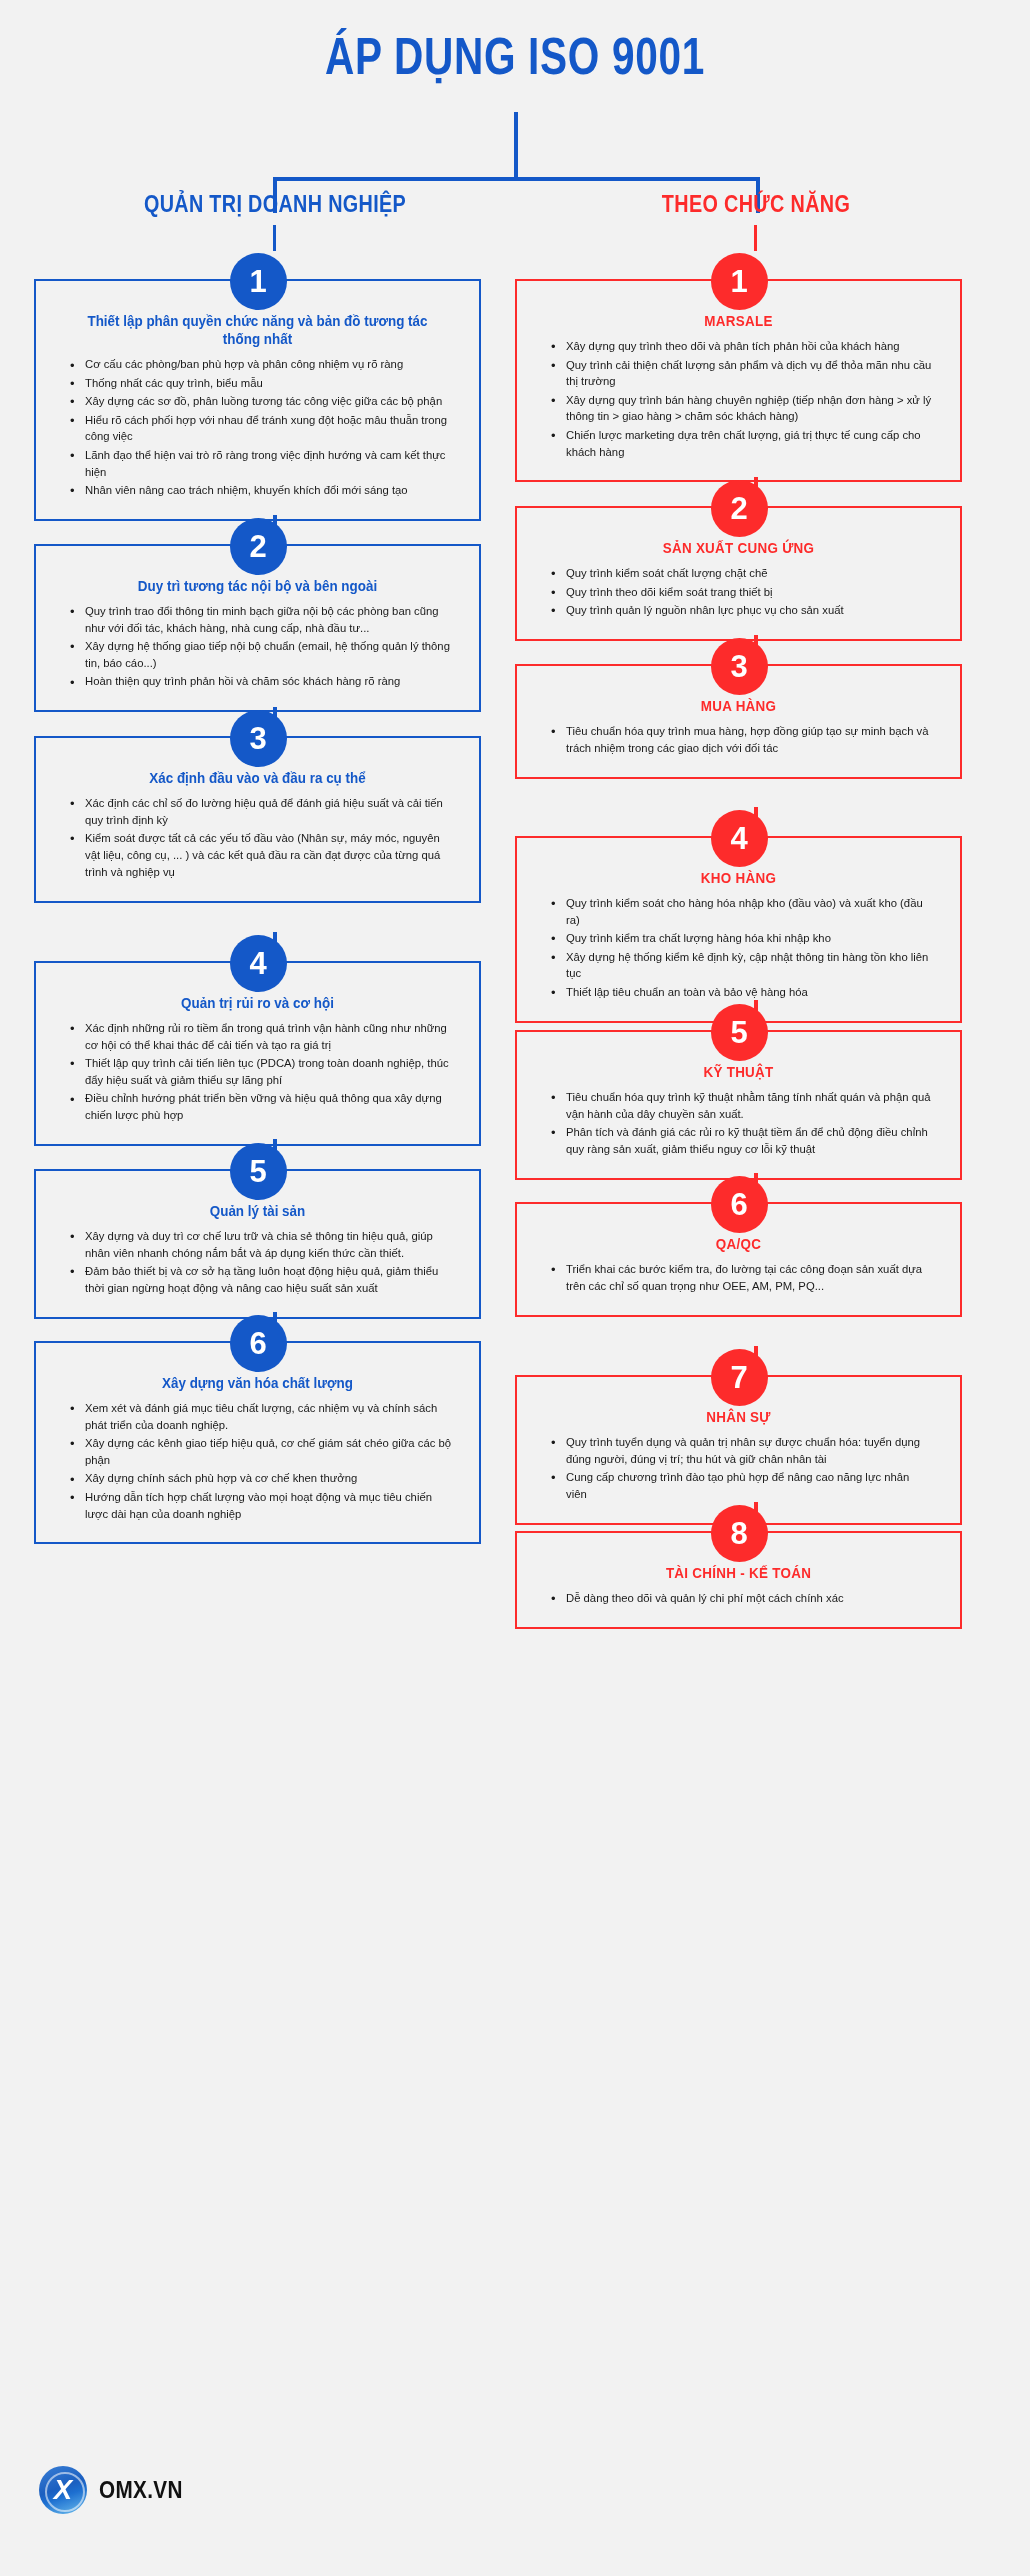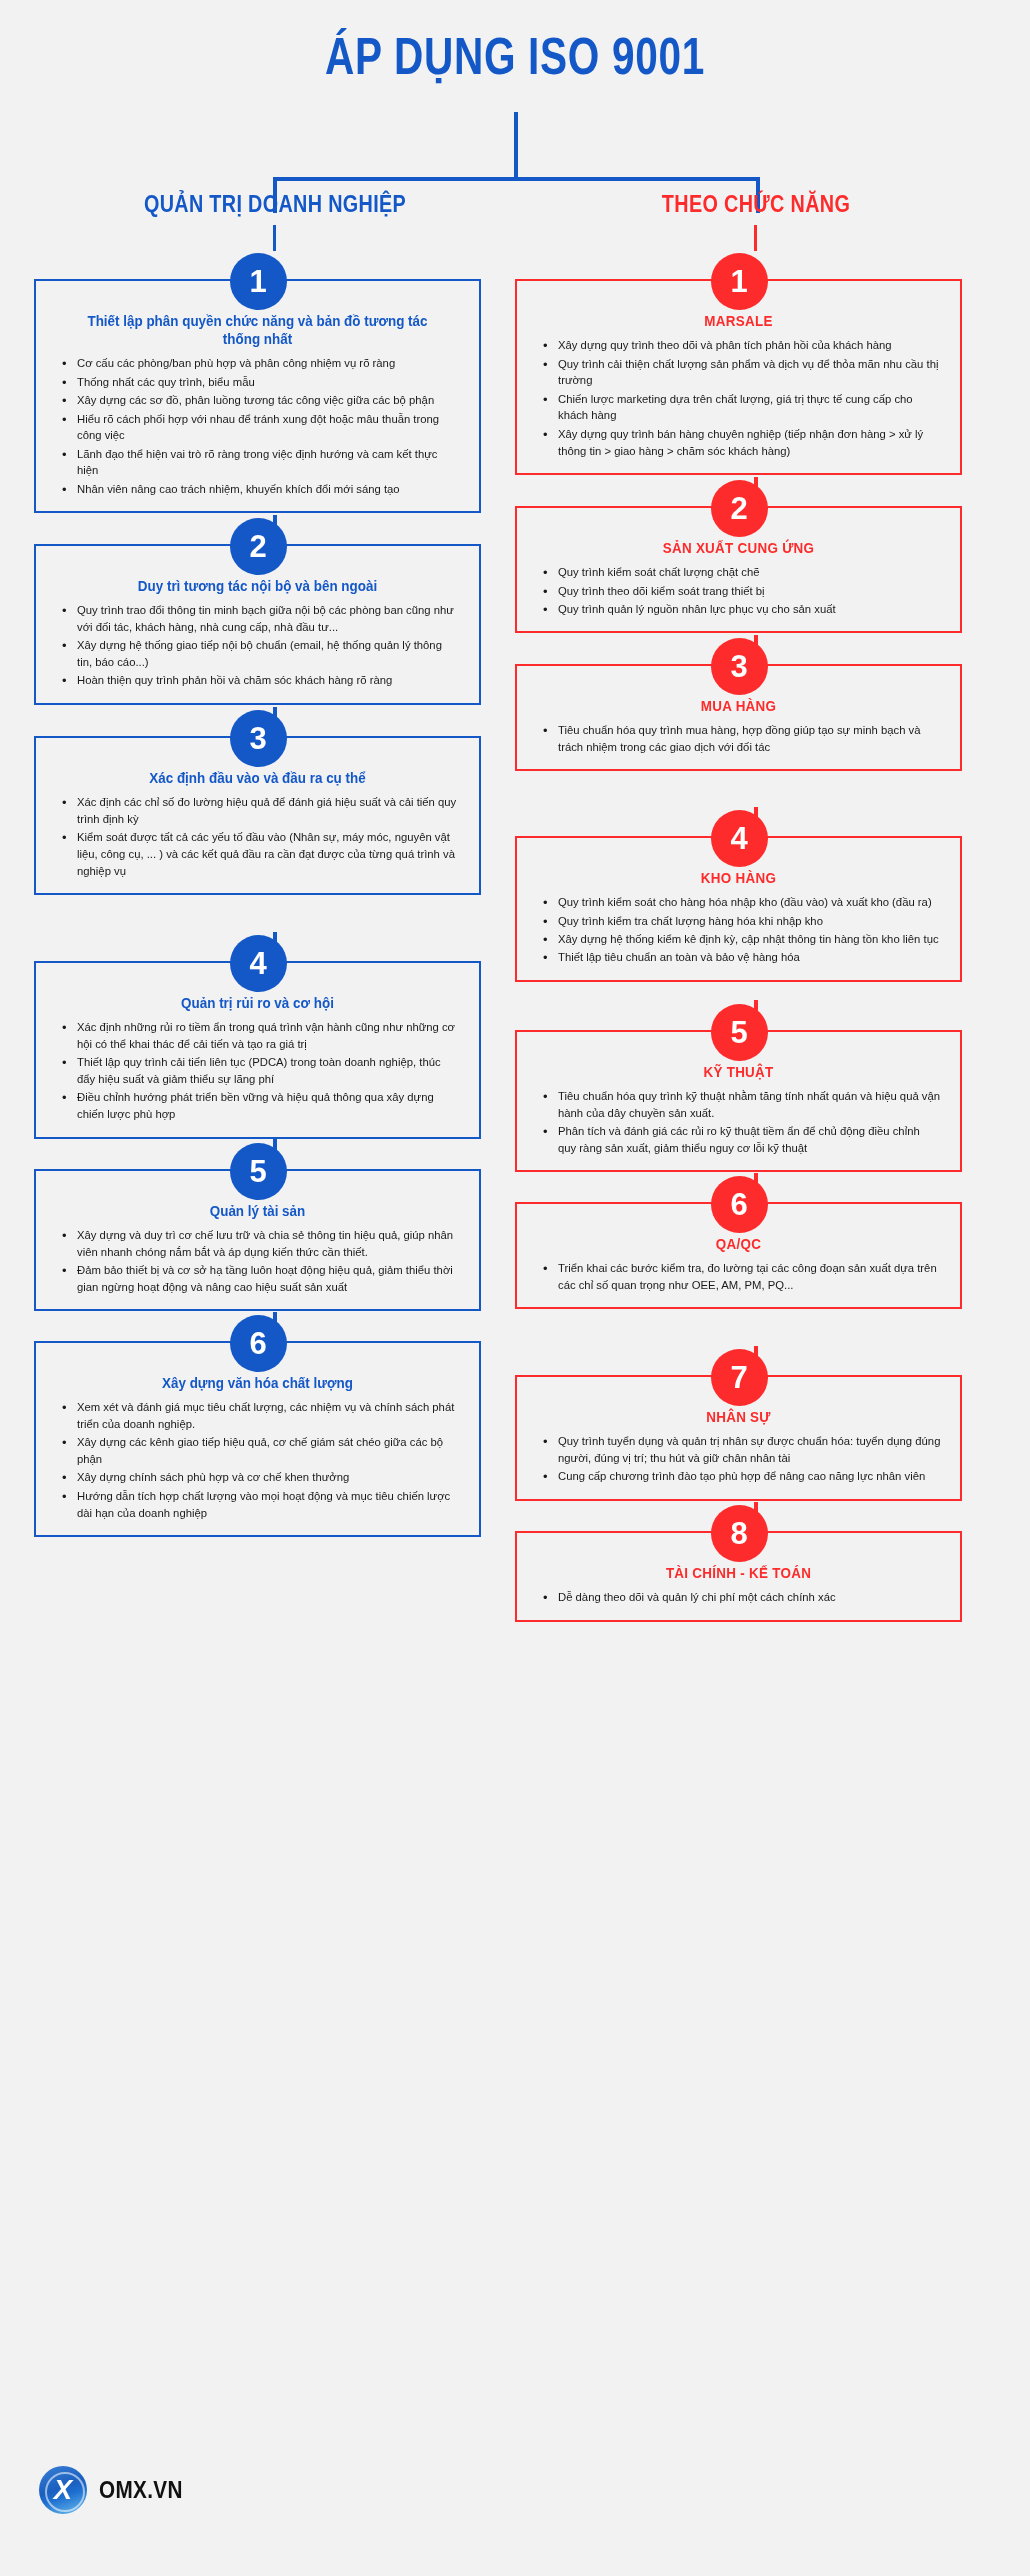--- a/index.html
+++ b/index.html
@@ -139,21 +139,21 @@
     color: #1458c8;
     line-height: 1.25;
     margin-bottom: 6.9px;
     transform: scaleX(0.92);
   }
   .card.red .card-title { color: #fd2b2b; }
   .card-title.caps { letter-spacing: 0.3px; }
 
   ul.bullets {
     list-style: none;
-    margin: 0;
+    margin: 8px;
     padding: 0;
   }
   ul.bullets li {
     position: relative;
     padding-left: 22px;
     margin-bottom: 1.7px;
     font-size: 11.3px;
     line-height: 1.48;
     color: #1a1a1a;
   }
@@ -306,22 +306,22 @@
       <div class="connector" style="top: 1312px;"></div>
     </div>
   <div class="column right" id="col-right">
       <div class="card red" style="top: 279px;">
         <div class="badge red">1</div>
         <div class="card-inner">
           <div class="card-title caps">MARSALE</div>
           <ul class="bullets">
             <li>Xây dựng quy trình theo dõi và phân tích phản hồi của khách hàng</li>
             <li>Quy trình cải thiện chất lượng sản phẩm và dịch vụ để thỏa mãn nhu cầu thị trường</li>
+            <li> Xây dựng quy trình bán hàng chuyên nghiệp (tiếp nhận đơn hàng &gt; xử lý thông tin &gt; giao hàng &gt; chăm sóc khách hàng)</li>
             <li>Chiến lược marketing dựa trên chất lượng, giá trị thực tế cung cấp cho khách hàng</li>
-            <li> Xây dựng quy trình bán hàng chuyên nghiệp (tiếp nhận đơn hàng &gt; xử lý thông tin &gt; giao hàng &gt; chăm sóc khách hàng)</li>
           </ul>
         </div>
       </div>
       <div class="card red" style="top: 506px;">
         <div class="badge red">2</div>
         <div class="card-inner">
           <div class="card-title caps">SẢN XUẤT CUNG ỨNG</div>
           <ul class="bullets">
             <li>Quy trình kiểm soát chất lượng chặt chẽ</li>
             <li>Quy trình theo dõi kiểm soát trang thiết bị</li>
@@ -348,21 +348,21 @@
             <li>Xây dựng hệ thống kiểm kê định kỳ, cập nhật thông tin hàng tồn kho liên tục</li>
             <li>Thiết lập tiêu chuẩn an toàn và bảo vệ hàng hóa</li>
           </ul>
         </div>
       </div>
       <div class="card red" style="top: 1030px;">
         <div class="badge red">5</div>
         <div class="card-inner">
           <div class="card-title caps">KỸ THUẬT</div>
           <ul class="bullets">
-            <li>Tiêu chuẩn hóa quy trình kỹ thuật nhằm tăng tính nhất quán và hiệu quả vận hành của dây chuyền sản xuất.</li>
+            <li>Tiêu chuẩn hóa quy trình kỹ thuật nhằm tăng tính nhất quán và phận quả vận hành của dây chuyền sản xuất.</li>
             <li> Phân tích và đánh giá các rủi ro kỹ thuật tiềm ẩn để chủ động điều chỉnh quy ràng sản xuất, giảm thiểu nguy cơ lỗi kỹ thuật</li>
           </ul>
         </div>
       </div>
       <div class="card red" style="top: 1202px;">
         <div class="badge red">6</div>
         <div class="card-inner">
           <div class="card-title caps">QA/QC</div>
           <ul class="bullets">
             <li>Triển khai các bước kiểm tra, đo lường tại các công đoạn sản xuất dựa trên các chỉ số quan trọng như OEE, AM, PM, PQ...</li>

